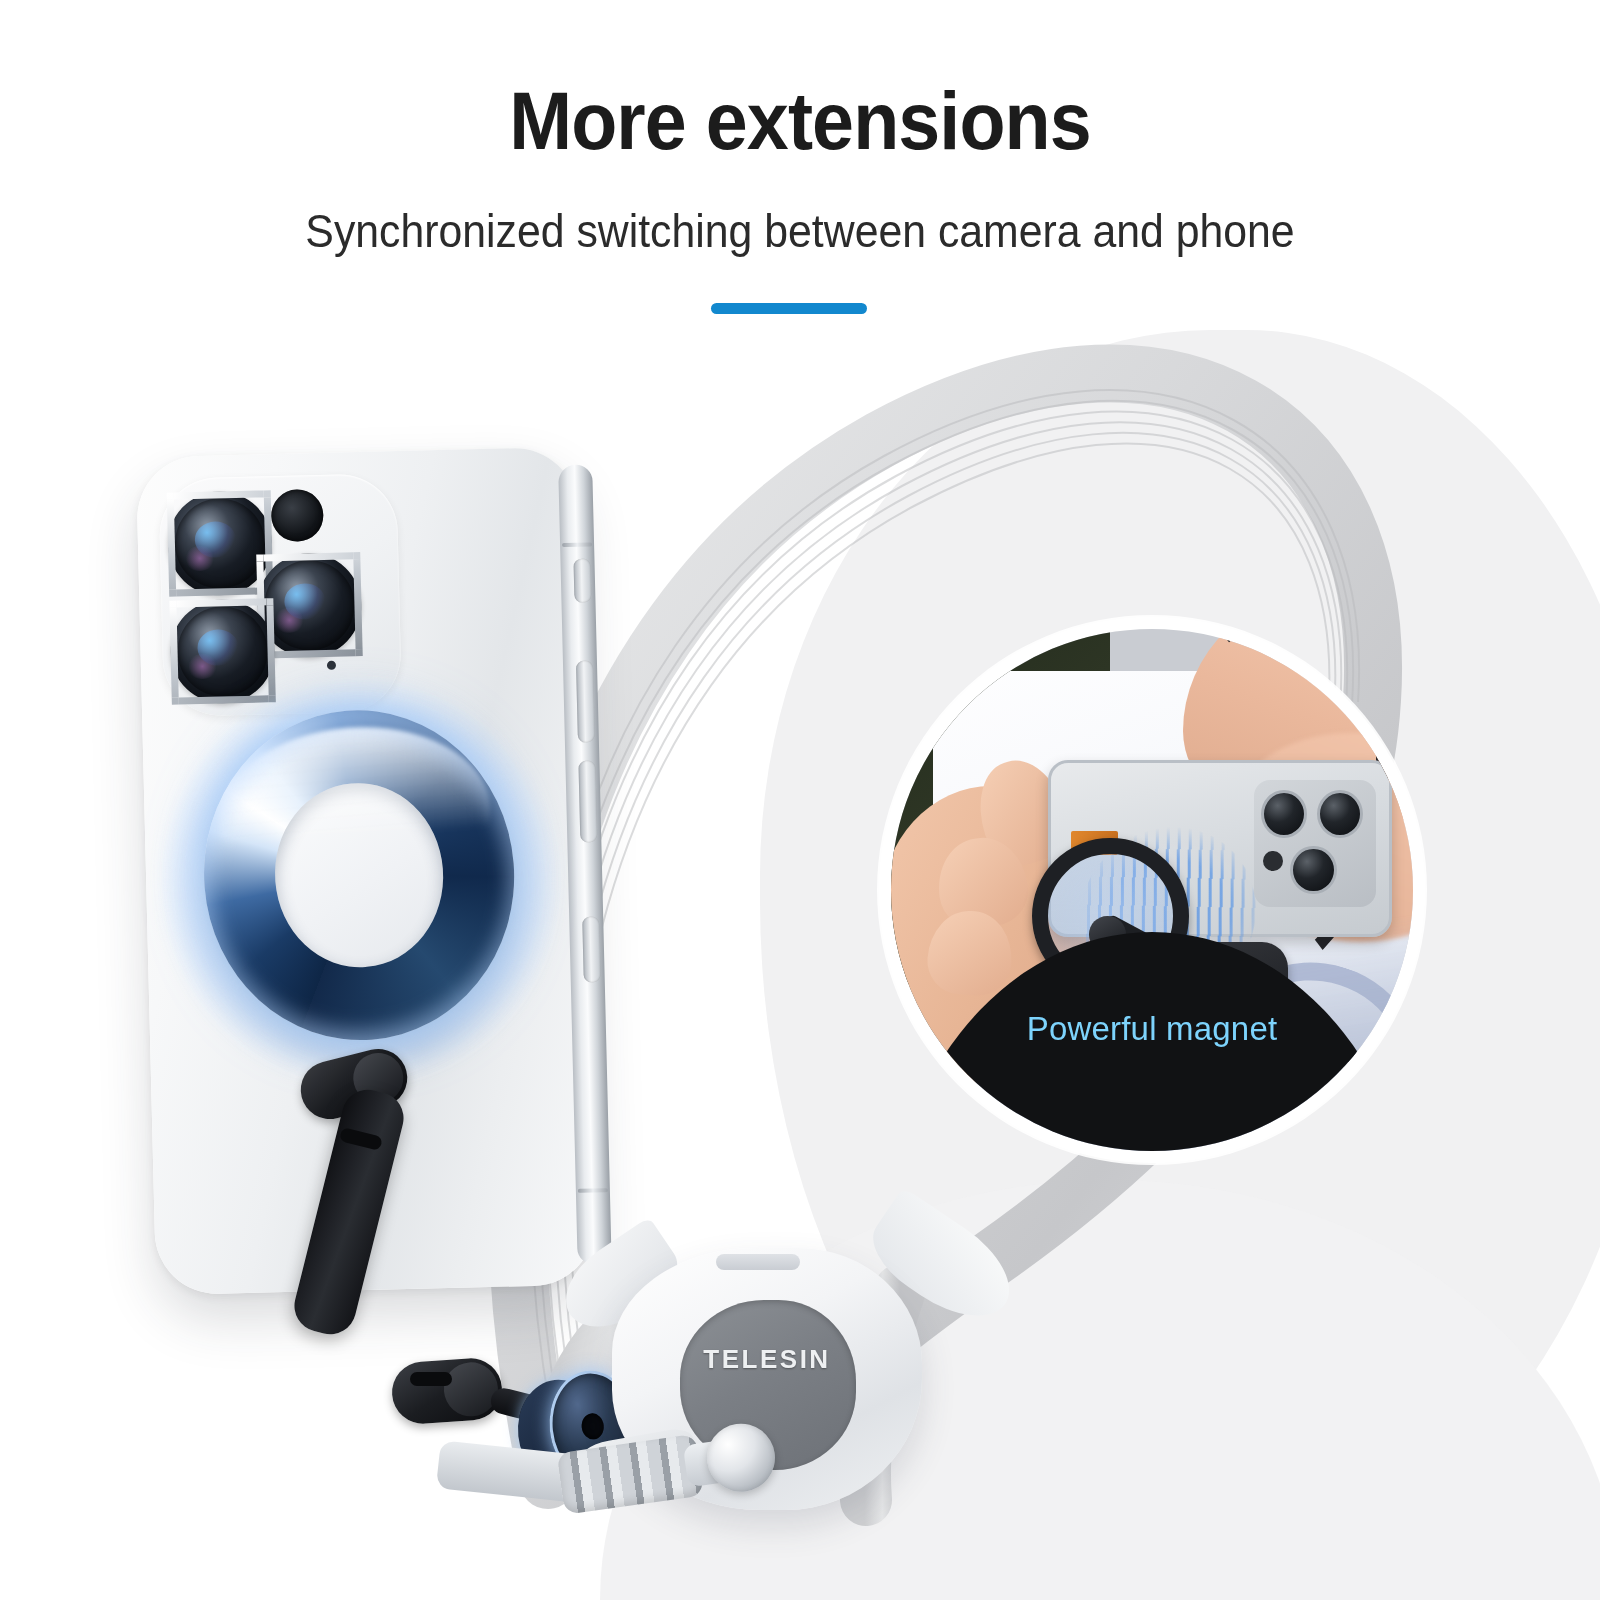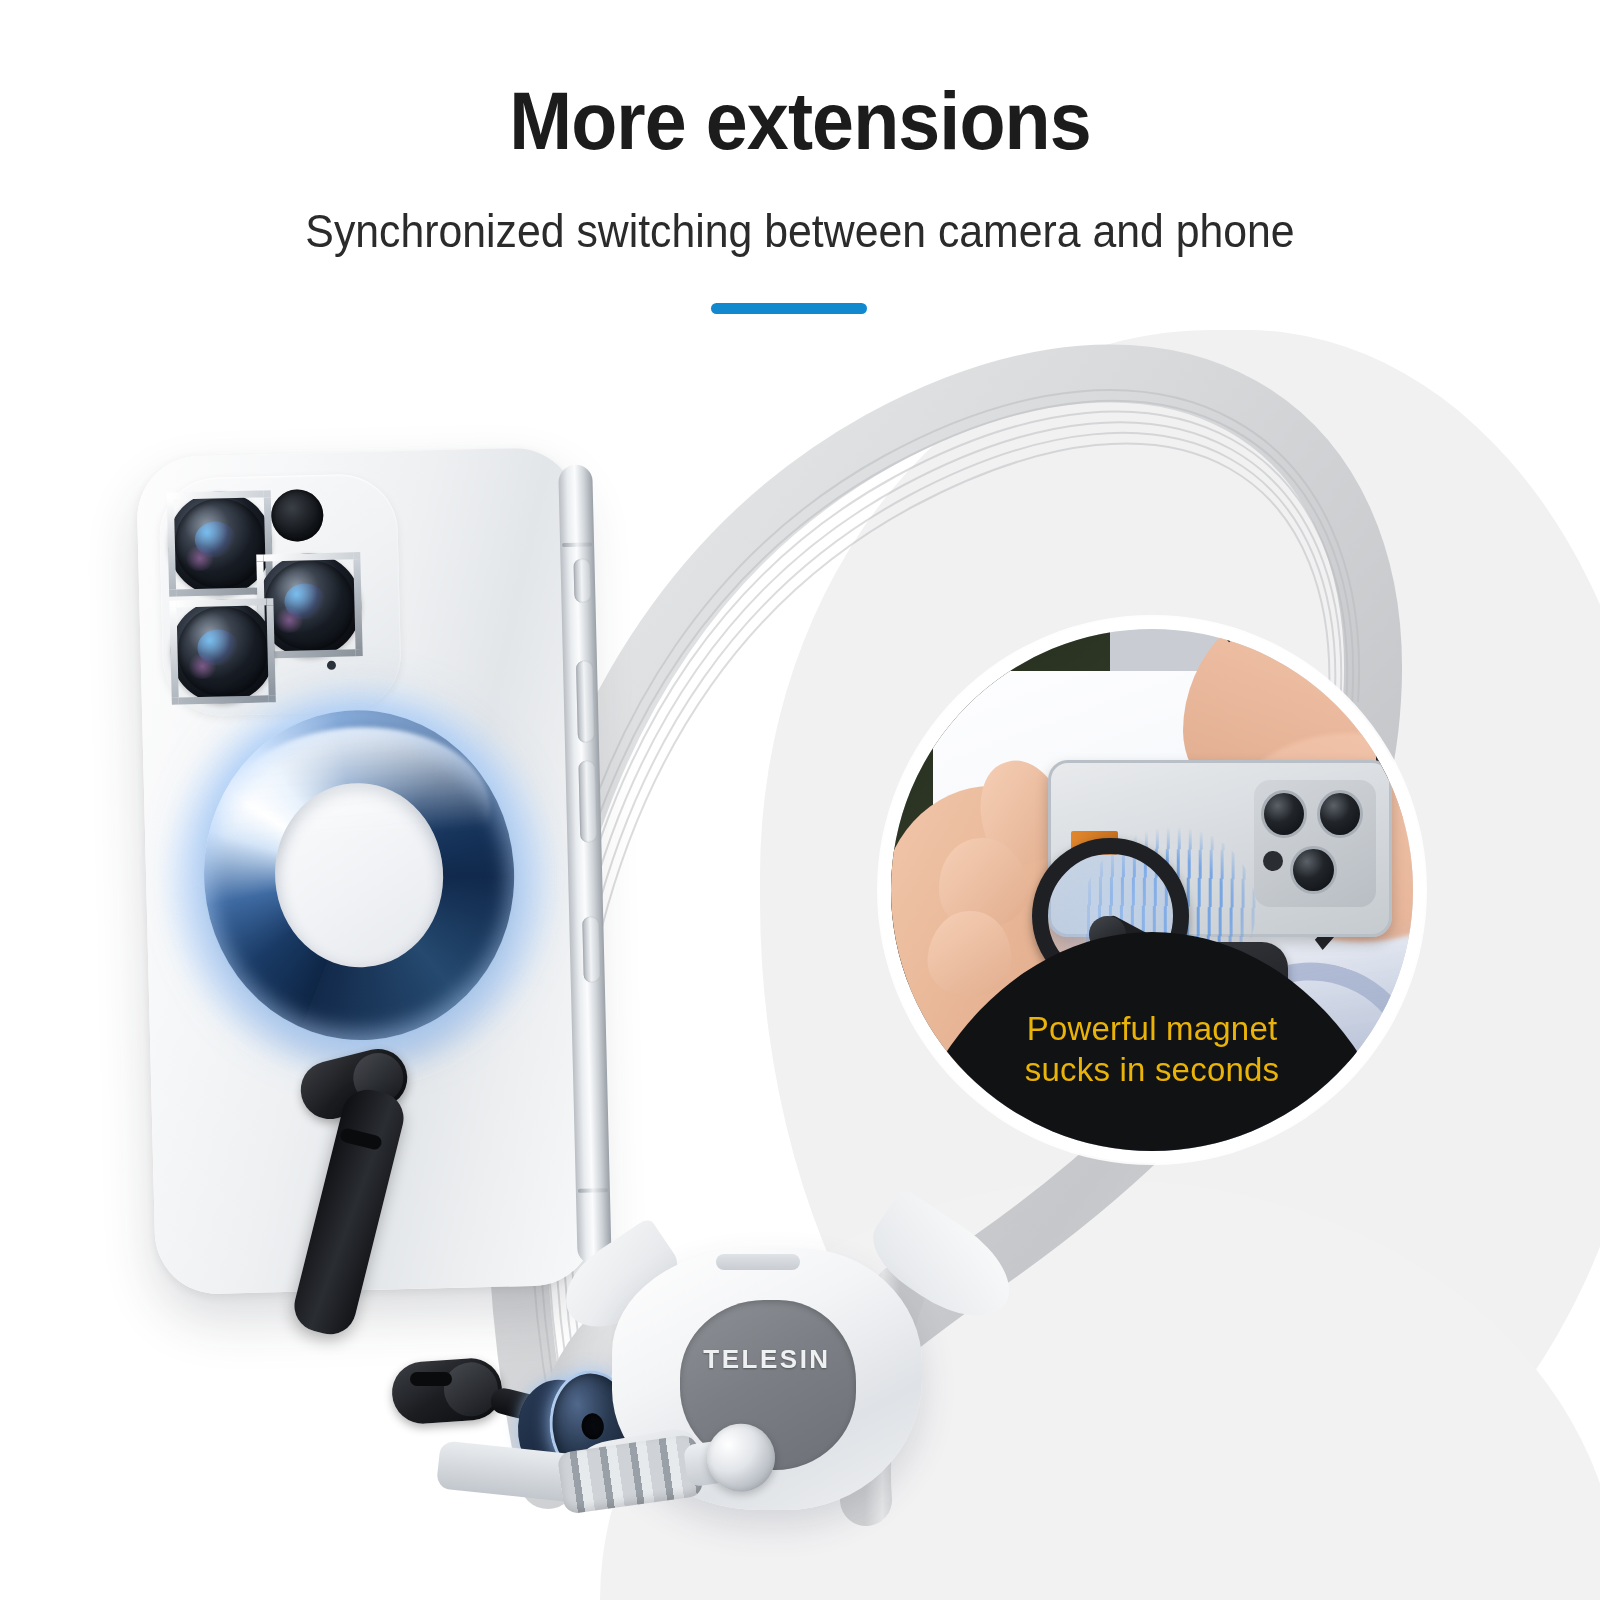--- a/index.html
+++ b/index.html
@@ -164,21 +164,21 @@
     background:repeating-linear-gradient(90deg,#2a2c30 0 5px,#45484d 5px 8px);
     border-radius:4px; transform:rotate(-10deg); }
 
   
   .caption-band {
     position:absolute; left:-2%; bottom:-24%; width:104%; height:66%;
     background:#111214; border-radius:50% 50% 0 0 / 100% 100% 0 0;
   }
   .caption-text {
     position:absolute; left:0; right:0; top:22%;
-    text-align:center; color:#eab308; font-size:33px; line-height:1.25;
+    text-align:center; color:#7dd3fc; font-size:33px; line-height:1.25;
     font-weight:400; letter-spacing:.2px;
   }
 
   
   .phone {
     position:absolute; left:146px; top:452px; width:440px; height:838px;
     transform:rotate(-1.4deg);
   }
   .phone-body {
     position:absolute; inset:0;
@@ -562,19 +562,18 @@
       <div class="ph-arm2"></div>
       <div class="ph-mount">
         <div class="ph-mount-label">TELESIN</div>
       </div>
       <div class="ph-gopro"></div>
       <div class="ph-screw"></div>
 
       <div class="caption-band">
         <div class="caption-text">
           <div>Powerful magnet</div>
-          <div>sucks in seconds</div>
         </div>
       </div>
     </div>
   </div>
 
 </div>
 
 </body></html>

